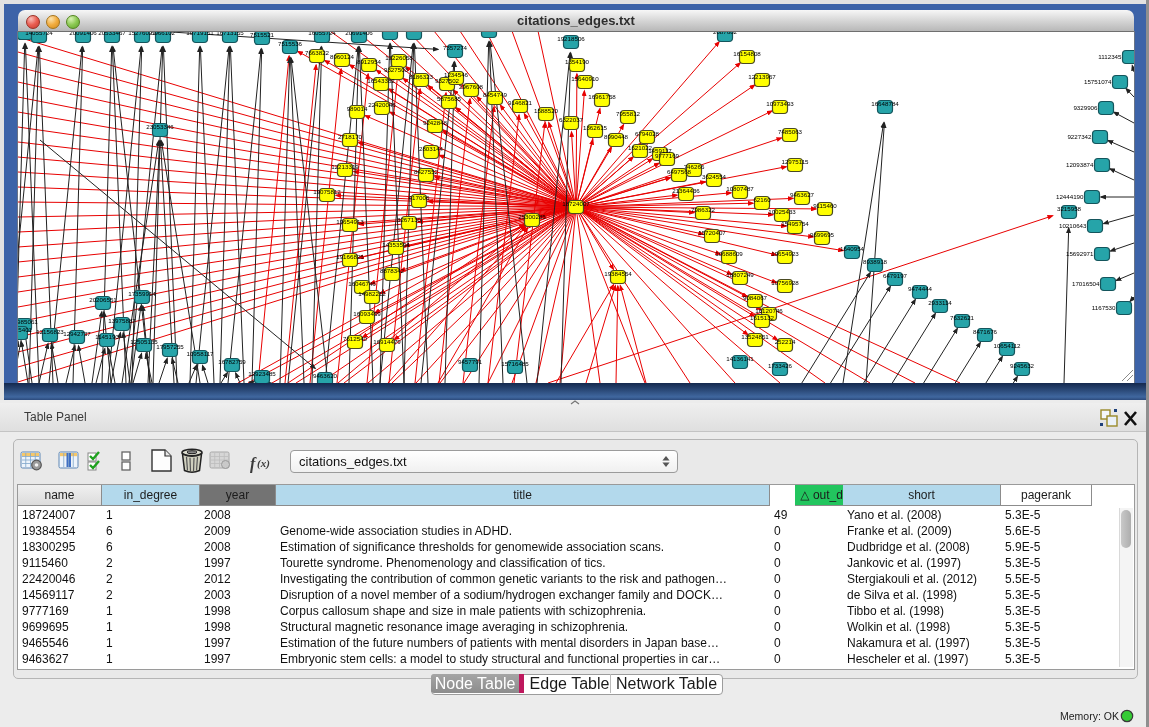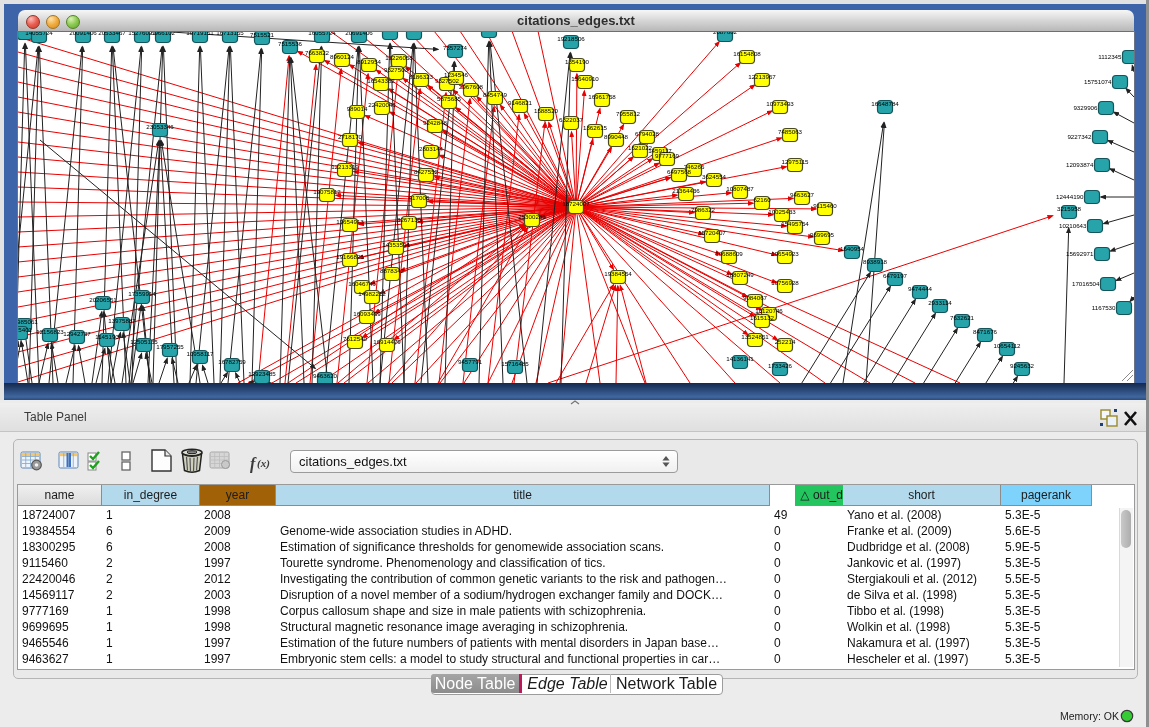--- a/index.html
+++ b/index.html
@@ -30,21 +30,21 @@
 .th{position:absolute;top:485px;height:20px;border-right:1px solid #8c8c8c;border-bottom:1px solid #8c8c8c;
  font-size:12px;color:#1c1c1c;text-align:center;line-height:21px;}
 .td{position:absolute;height:16px;font-size:12px;color:#111;line-height:16px;white-space:nowrap;overflow:hidden;}
 #sbar{left:1119px;top:508px;width:13px;height:159px;background:#f4f4f4;border-left:1px solid #d9d9d9;}
 #sthumb{left:1120.5px;top:510px;width:10px;height:38px;background:linear-gradient(90deg,#c9c9c9,#adadad);border-radius:5px;}
 
 #tabs{left:431px;top:674px;width:290px;height:19px;background:#fff;border:1px solid #9c9c9c;
  border-radius:4px;font-size:12px;}
 .tab{position:absolute;top:0;height:19px;line-height:19px;text-align:center;color:#1a1a1a;}
 #tab1{left:431px;top:674px;width:88px;background:linear-gradient(#a5a5a5,#8c8c8c);color:#fff;border-radius:3px 0 0 3px;}
-#tab2{left:519px;top:674px;width:91px;border-left:3px solid #be185d;font-style:italic;}
+#tab2{left:519px;top:674px;width:91px;border-left:5px solid #be185d;}
 #tab3{left:610px;top:674px;width:111px;border-left:1px solid #bbb;}
 #mem{left:1060px;top:710px;font-size:10.5px;color:#222;}
 </style></head>
 <body>
 <div id="stage">
 <div class="abs" id="rightstrip"></div>
 <div class="abs" id="bluepad"></div>
 <div class="abs" id="bluebot"></div>
 <div class="abs" id="canvas"></div>
 <svg style="position:absolute;left:18px;top:31px" width="1116" height="352" viewBox="18 31 1116 352">
@@ -588,25 +588,25 @@
 <div class="abs tl" style="left:66px;background:radial-gradient(circle at 4px 3px,#d8f2b4,#8cc953 50%,#5fa32c);border:1px solid #53841f;"></div>
 <div class="abs" id="tpanel"></div>
 <div class="abs" id="tphead"></div>
 <div class="abs" id="tptitle">Table Panel</div>
 <div class="abs" id="inner"></div>
 <div class="abs" id="ddown"></div>
 <div class="abs" id="ddtext">citations_edges.txt</div>
 <div class="abs" id="tablewrap"></div>
 <div class="th" style="left:18px;width:83px;background:linear-gradient(#f0f0f0,#dcdcdc);">name</div>
     <div class="th" style="left:102px;width:97px;background:#b3d9ec;">in_degree</div>
-    <div class="th" style="left:200px;width:75px;background:#a16207;">year</div>
+    <div class="th" style="left:200px;width:75px;background:#737373;">year</div>
     <div class="th" style="left:276px;width:493px;background:#b3d9ec;">title</div>
     <div class="th" style="left:795px;width:72px;background:#22c55e;">△ out_de…</div>
     <div class="th" style="left:843px;width:157px;background:#b3d9ec;">short</div>
-    <div class="th" style="left:1001px;width:90px;background:#7dd3fc;">pagerank</div>
+    <div class="th" style="left:1001px;width:90px;background:#ffffff;">pagerank</div>
     <div class="td" style="left:22px;top:507px;width:80px">18724007</div>
     <div class="td" style="left:106px;top:507px;width:94px">1</div>
     <div class="td" style="left:204px;top:507px;width:72px">2008</div>
     <div class="td" style="left:774px;top:507px;width:69px">49</div>
     <div class="td" style="left:847px;top:507px;width:154px">Yano et al. (2008)</div>
     <div class="td" style="left:1005px;top:507px;width:87px">5.3E-5</div>
     <div class="td" style="left:22px;top:523px;width:80px">19384554</div>
     <div class="td" style="left:106px;top:523px;width:94px">6</div>
     <div class="td" style="left:204px;top:523px;width:72px">2009</div>
     <div class="td" style="left:280px;top:523px;width:490px">Genome-wide association studies in ADHD.</div>

